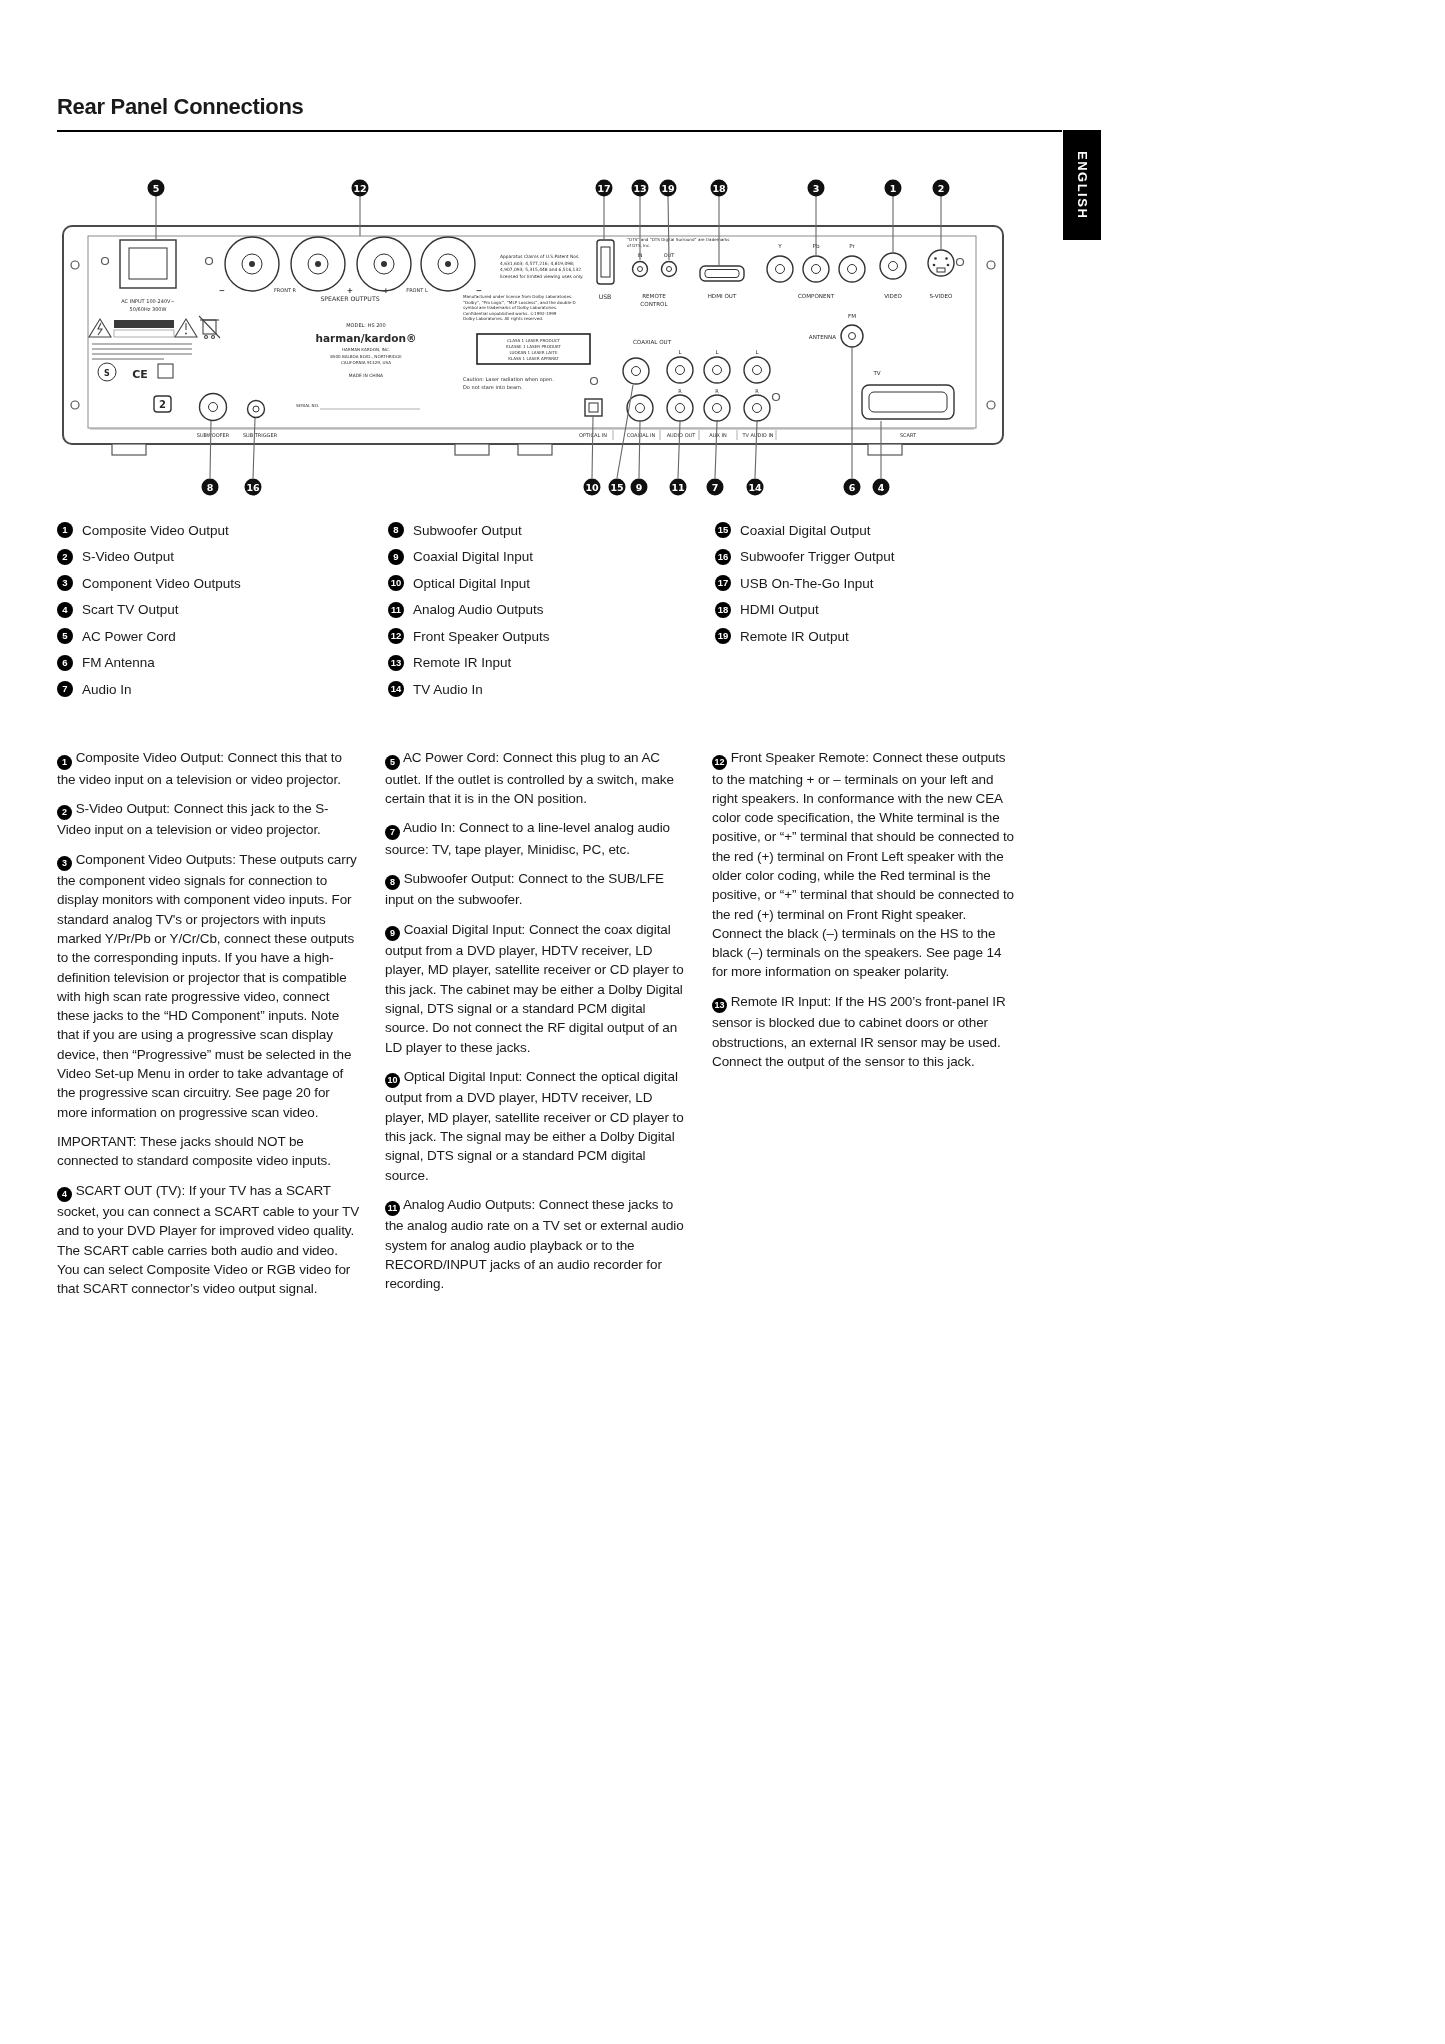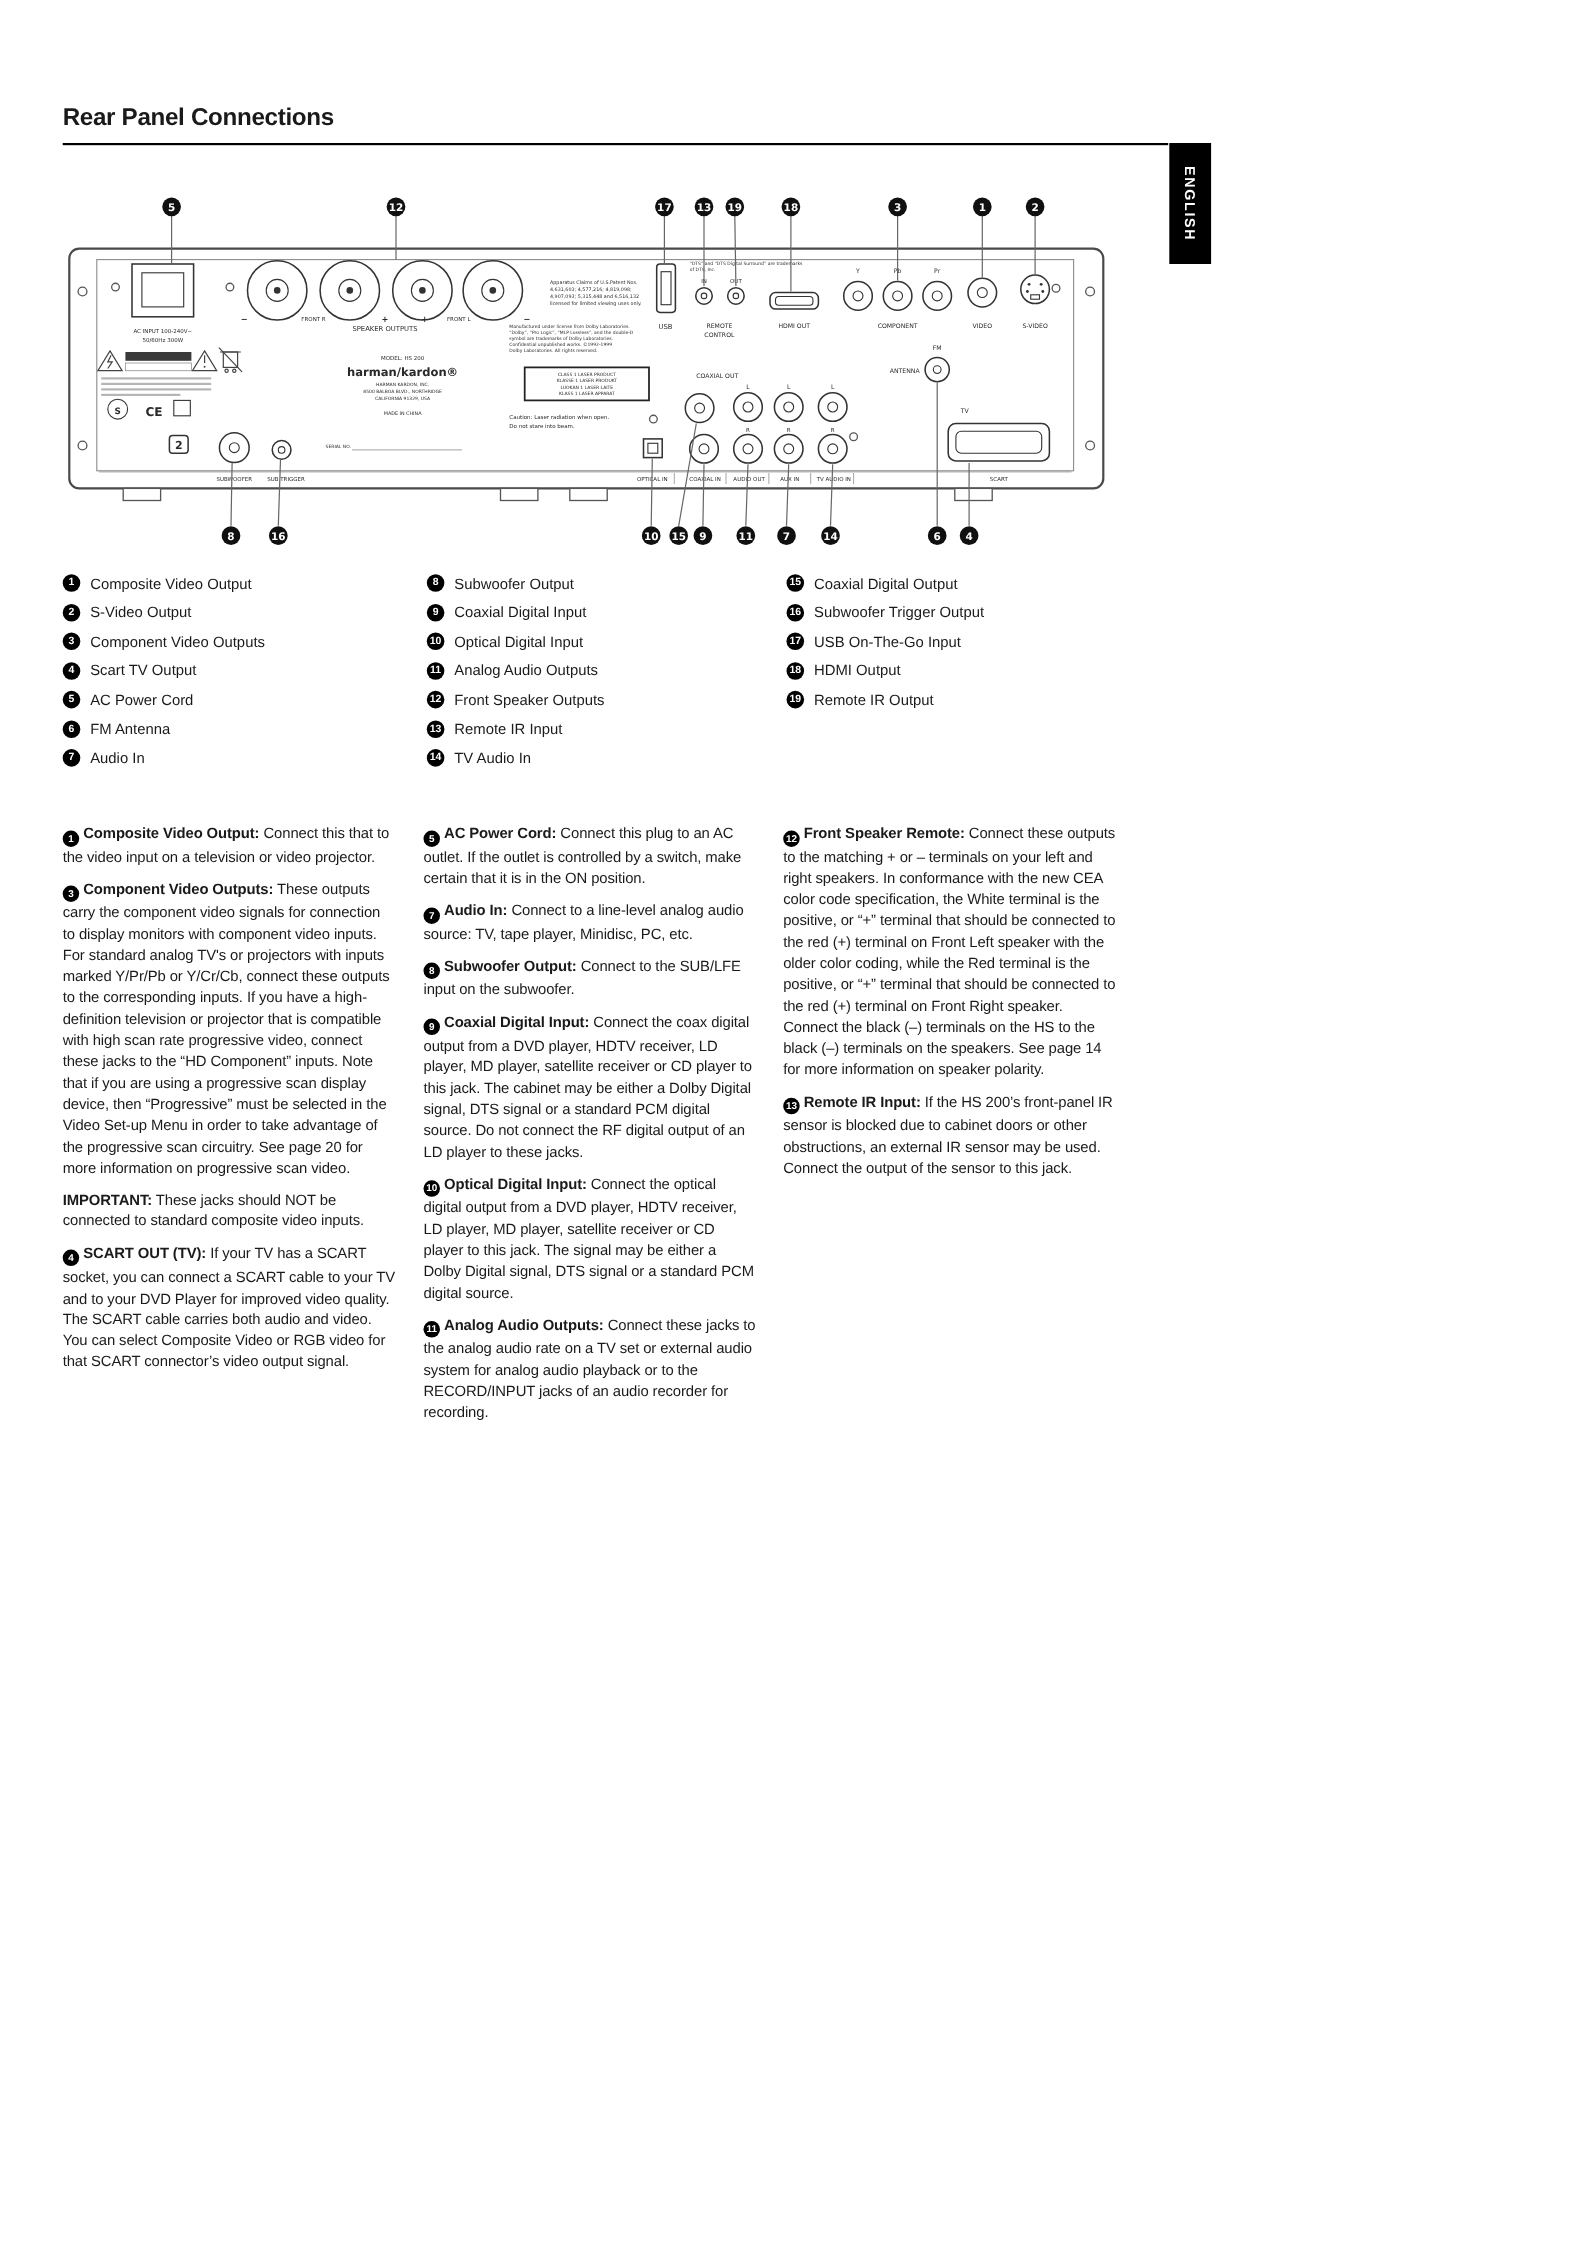--- a/index.html
+++ b/index.html
@@ -42,21 +42,21 @@
   .legend-col.c1{width:331px}.legend-col.c2{width:327px}.legend-col.c3{width:340px}
   .legend-item{display:flex;align-items:center;gap:9px;font-size:13.5px;}
   .badge{width:16px;height:16px;border-radius:50%;background:#000;color:#fff;display:inline-flex;
          align-items:center;justify-content:center;font-size:9.5px;font-weight:bold;flex:none;line-height:1;}
 
   
   .desc-col{position:absolute;top:748px;width:303px;font-size:13.5px;line-height:19.3px;letter-spacing:-0.1px;}
   .desc-col.c1{left:57px}.desc-col.c2{left:385px}.desc-col.c3{left:712px;width:306px}
   .desc-block{margin:0 0 10px 0;}
   .badge.sm{width:15px;height:15px;font-size:9px;vertical-align:-2.5px;}
-  .desc-title{font-weight:bold;}
+  .desc-title{font-weight:normal;}
 
   
   .footer-bar{position:absolute;left:688px;top:1993px;width:7px;height:51px;background:#000;}
   .footer-rule{position:absolute;left:695px;top:1996px;width:345px;height:2px;background:#000;}
   .footer-label{position:absolute;left:695px;top:2001px;width:345px;text-align:right;font-size:14.5px;font-weight:500;}
 </style>
 </head>
 <body>
 
 <div class="page">
@@ -496,20 +496,25 @@
     </div>
   </section>
 
   <div class="desc-col c1">
     <p class="desc-block">
       <span class="badge sm">1</span>
       <b class="desc-title">Composite Video Output:</b>
       <span>Connect this that to the video input on a television or video projector.</span>
     </p>
     <p class="desc-block">
+      <span class="badge sm">2</span>
+      <b class="desc-title">S-Video Output:</b>
+      <span>Connect this jack to the S-Video input on a television or video projector.</span>
+    </p>
+    <p class="desc-block">
       <span class="badge sm">3</span>
       <b class="desc-title">Component Video Outputs:</b>
       <span>These outputs carry the component video signals for connection to display monitors with component video inputs. For standard analog TV's or projectors with inputs marked Y/Pr/Pb or Y/Cr/Cb, connect these outputs to the corresponding inputs. If you have a high-definition television or projector that is compatible with high scan rate progressive video, connect these jacks to the “HD Component” inputs. Note that if you are using a progressive scan display device, then “Progressive” must be selected in the Video Set-up Menu in order to take advantage of the progressive scan circuitry. See page 20 for more information on progressive scan video.</span>
     </p>
     <p class="desc-block">
       <b class="desc-title">IMPORTANT:</b>
       <span>These jacks should NOT be connected to standard composite video inputs.</span>
     </p>
     <p class="desc-block">
       <span class="badge sm">4</span>

